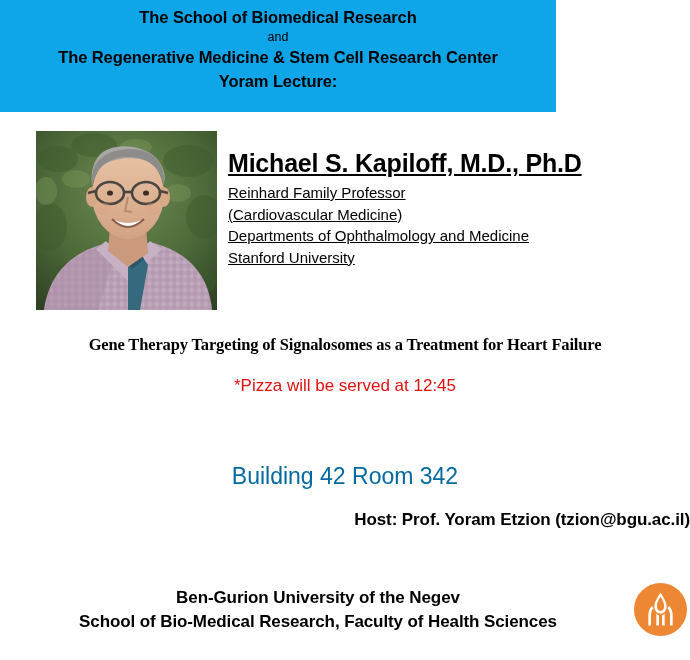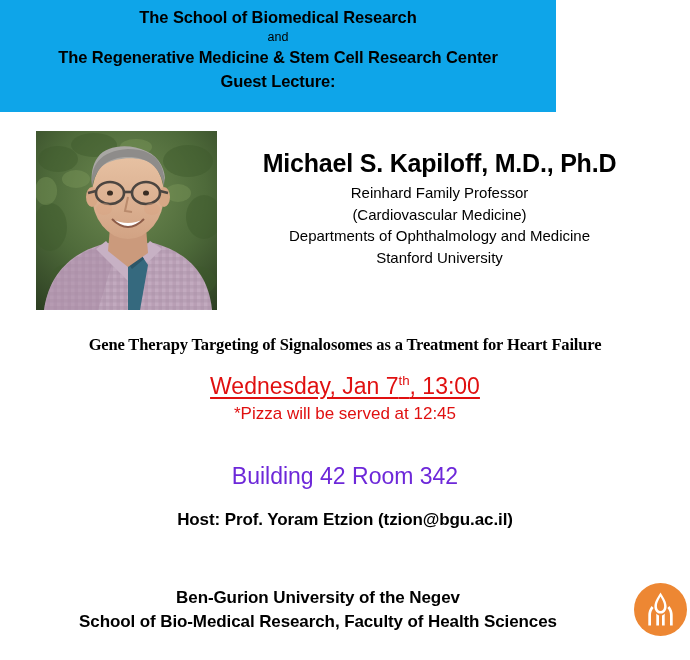--- a/index.html
+++ b/index.html
@@ -64,24 +64,25 @@
     top: 19px;
     width: 181px;
     height: 179px;
     overflow: hidden;
     background: #3a4a2c;
   }
   .photo svg { display: block; }
 
   .speaker-text {
     position: absolute;
-    left: 212px;
+    left: 228px;
     top: 36px;
     width: 455px;
-    text-align: center;
+    text-align: left;
+    text-decoration: underline;
   }
   .speaker-name {
     font-size: 25px;
     font-weight: bold;
     line-height: 30px;
     letter-spacing: -0.2px;
   }
   .speaker-affil {
     margin-top: 4px;
     font-size: 15px;
@@ -131,32 +132,32 @@
     margin-top: 2px;
   }
 
   
   .venue-line {
     position: absolute;
     left: 0;
     top: 462px;
     width: 690px;
     text-align: center;
-    color: #6d28d9;
+    color: #0369a1;
     font-size: 23px;
     line-height: 28px;
   }
 
   
   .host-line {
     position: absolute;
     left: 0;
     top: 508px;
     width: 690px;
-    text-align: center;
+    text-align: right;
     color: #000000;
     font-size: 17px;
     font-weight: bold;
     line-height: 24px;
     letter-spacing: -0.1px;
   }
 
   
   .footer {
     position: absolute;
@@ -186,21 +187,21 @@
 </style>
 </head>
 <body>
 
 <div class="flyer">
 
   <div class="header-band">
     <div class="header-line-1">The School of Biomedical Research</div>
     <div class="header-line-2">and</div>
     <div class="header-line-3">The Regenerative Medicine &amp; Stem Cell Research Center</div>
-    <div class="header-line-4">Guest Lecture:</div>
+    <div class="header-line-4">Yoram Lecture:</div>
   </div>
 
   <div class="speaker-row">
 
     <div class="photo">
       <svg width="181" height="179" viewBox="0 0 181 179" role="img">
         <defs>
           <radialGradient id="foliage" cx="50%" cy="35%" r="80%">
             <stop offset="0%" stop-color="#6f8a52"></stop>
             <stop offset="55%" stop-color="#4e6a3a"></stop>
@@ -284,23 +285,20 @@
         <div>(Cardiovascular Medicine)</div>
         <div>Departments of Ophthalmology and Medicine</div>
         <div>Stanford University</div>
       </div>
     </div>
   </div>
 
   <div class="lecture-title">Gene Therapy Targeting of Signalosomes as a Treatment for Heart Failure</div>
 
   <div class="datetime-block">
-    <div>
-      <span class="datetime-line"><span>Wednesday, Jan 7</span><sup>th</sup><span>, 13:00</span></span>
-    </div>
     <div class="pizza-line">*Pizza will be served at 12:45</div>
   </div>
 
   <div class="venue-line">Building 42 Room 342</div>
 
   <div class="host-line">Host: Prof. Yoram Etzion (tzion@bgu.ac.il)</div>
 
   <div class="footer">
     <div class="footer-text">
       <div>Ben-Gurion University of the Negev</div>

